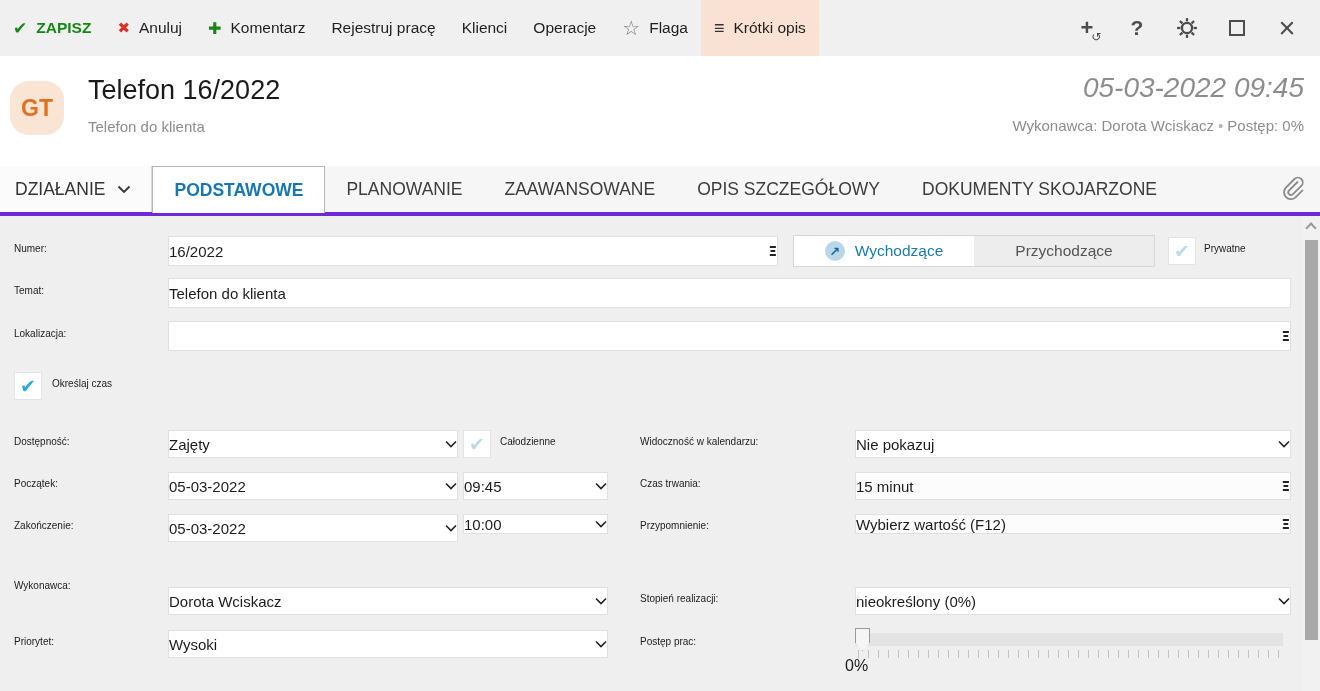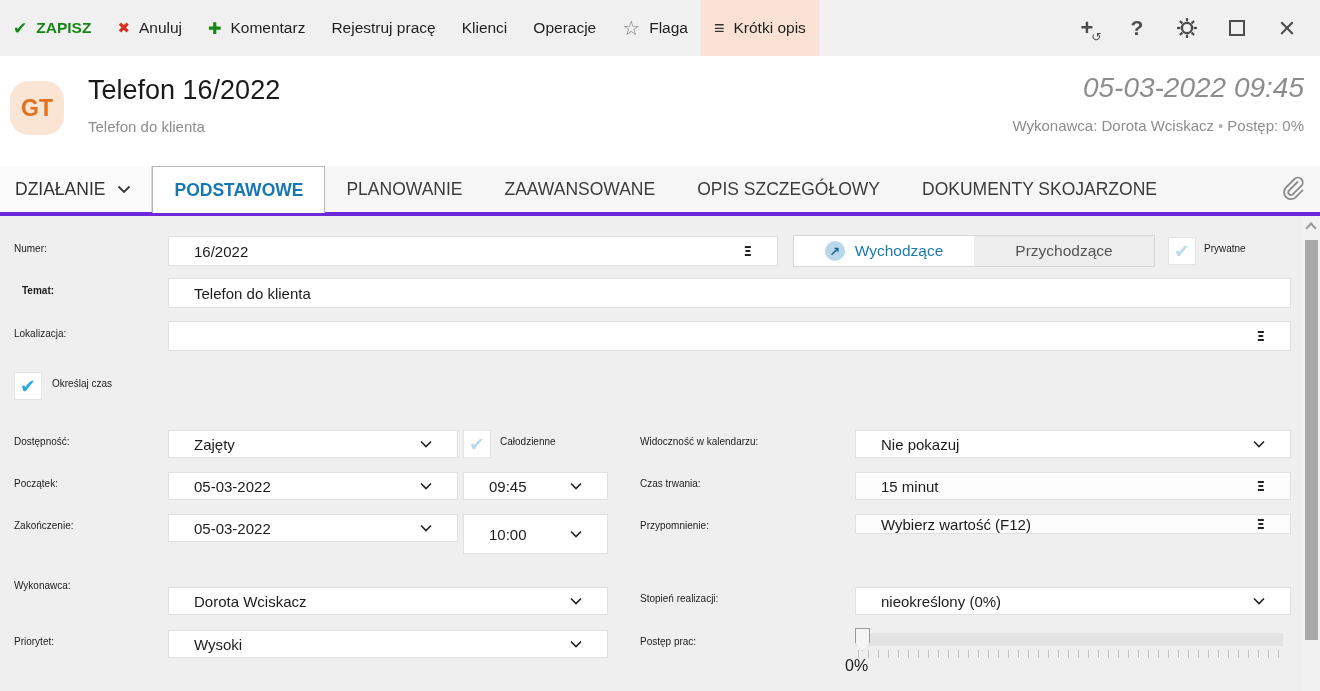--- a/index.html
+++ b/index.html
@@ -49,21 +49,21 @@
   .tab-menu { display:flex; align-items:center; gap:12px; padding:0 20px 0 15px;
     background:#fbfbfb; border-right:1px solid #d8d8d8; font-size:17.5px; color:#333; }
   .tab { display:flex; align-items:center; padding:0 21px; font-size:17.5px; color:#3c3c3c; }
   .tab.active { background:#ffffff; border:1px solid #b8b8b8; border-bottom:none;
     color:#1577b5; font-weight:bold; margin-bottom:-1px; }
   .tab-clip { margin-left:auto; display:flex; align-items:center; padding-right:15px; }
 
   
   .lbl { position:absolute; font-size:10px; color:#1c1c1c; white-space:nowrap; }
   .field { position:absolute; background:#fff; border:1px solid #e0e0e0;
-    display:flex; align-items:center; padding:0 25px; font-size:15px; color:#1c1c1c; }
+    display:flex; align-items:center; padding:0 0; font-size:15px; color:#1c1c1c; }
   .field.flat { background:#fcfcfc; }
   .menu-glyph { margin-left:auto; font-weight:bold; font-size:13.5px; color:#222;
     font-family:"DejaVu Sans",sans-serif; }
   .chev { margin-left:auto; flex-shrink:0; }
 
   .checkbox { position:absolute; width:28px; height:28px; background:#fff;
     border:1px solid #e3e3e3; display:flex; align-items:center; justify-content:center;
     font-size:19px; font-weight:bold; }
   .check-blue { color:#29a9e1; }
   .check-soft { color:#bcd9ea; }
@@ -200,21 +200,21 @@
     </div>
     <div class="seg unselected">
       <span>Przychodzące</span>
     </div>
   </div>
   <div class="checkbox" style="left:1168px; top:237px;">
     <span class="check-soft">✔</span>
   </div>
   <div class="lbl" style="left:1204px; top:243px;">Prywatne</div>
 
-  <div class="lbl" style="left:22px; top:285px;font-weight:bold;">Temat:</div>
+  <div class="lbl" style="left:14px; top:285px;">Temat:</div>
   <div class="field" style="left:168px; top:278px; width:1123px; height:30px;">
     <span>Telefon do klienta</span>
   </div>
 
   <div class="lbl" style="left:14px; top:328px;">Lokalizacja:</div>
   <div class="field" style="left:168px; top:321px; width:1123px; height:30px;">
     <span></span>
     <span class="menu-glyph">Ξ</span>
   </div>
 
@@ -263,21 +263,21 @@
     <span class="menu-glyph">Ξ</span>
   </div>
 
   <div class="lbl" style="left:14px; top:520px;">Zakończenie:</div>
   <div class="field" style="left:168px; top:514px; width:290px; height:28px;">
     <span>05-03-2022</span>
     <svg class="chev" width="12" height="8" viewBox="0 0 12 8">
         <polyline points="1,1.5 6,6.5 11,1.5" fill="none" stroke="#222" stroke-width="1.6"></polyline>
       </svg>
   </div>
-  <div class="field" style="left:463px; top:514px; width:145px; height:40px;">
+  <div class="field" style="left:463px; top:514px; width:145px; height:20px;">
     <span>10:00</span>
     <svg class="chev" width="12" height="8" viewBox="0 0 12 8">
         <polyline points="1,1.5 6,6.5 11,1.5" fill="none" stroke="#222" stroke-width="1.6"></polyline>
       </svg>
   </div>
 
   <div class="lbl" style="left:640px; top:520px;">Przypomnienie:</div>
   <div class="field flat" style="left:855px; top:514px; width:436px; height:20px;">
     <span>Wybierz wartość (F12)</span>
     <span class="menu-glyph">Ξ</span>

